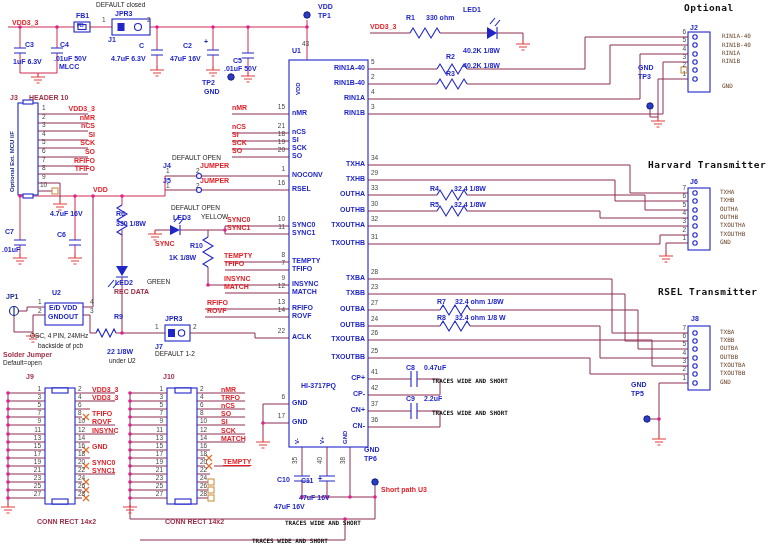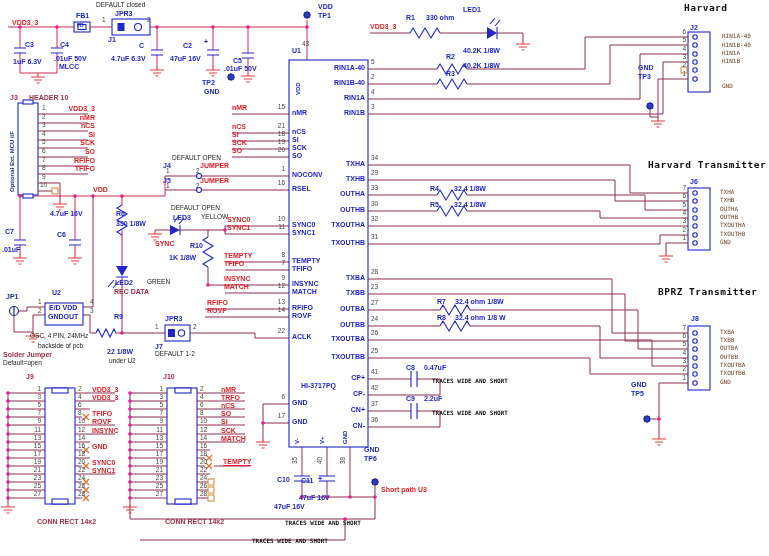--- a/index.html
+++ b/index.html
@@ -331,21 +331,21 @@
       <span class="lb tp" style="left: 364px; top: 446px;">GND</span>
       <span class="lb tp" style="left: 364px; top: 455px;">TP6</span>
       <span class="lb red" style="left: 370px; top: 23px;">VDD3_3</span>
       <span class="lb blue" style="left: 406px; top: 14px;">R1</span>
       <span class="lb blue" style="left: 426px; top: 14px;">330 ohm</span>
       <span class="lb blue" style="left: 463px; top: 6px;">LED1</span>
       <span class="lb blue" style="left: 446px; top: 53px;">R2</span>
       <span class="lb blue" style="left: 463px; top: 47px;">40.2K 1/8W</span>
       <span class="lb blue" style="left: 446px; top: 70px;">R3</span>
       <span class="lb blue" style="left: 463px; top: 62px;">40.2K 1/8W</span>
-      <span class="lb mono" style="left: 684px; top: 3px;">Harvard</span>
+      <span class="lb mono" style="left: 684px; top: 3px;">Optional</span>
       <span class="lb blue" style="left: 690px; top: 24px;">J2</span>
       <span class="lb num ra" style="left: 686px; top: 29px;">6</span>
       <span class="lb num ra" style="left: 686px; top: 37px;">5</span>
       <span class="lb num ra" style="left: 686px; top: 46px;">4</span>
       <span class="lb num ra" style="left: 686px; top: 54px;">3</span>
       <span class="lb num ra" style="left: 686px; top: 62px;">2</span>
       <span class="lb num ra" style="left: 686px; top: 71px;">1</span>
       <span class="lb plab" style="left: 722px; top: 33px;">RIN1A-40</span>
       <span class="lb plab" style="left: 722px; top: 42px;">RIN1B-40</span>
       <span class="lb plab" style="left: 722px; top: 50px;">RIN1A</span>
@@ -366,21 +366,21 @@
       <span class="lb plab" style="left: 720px; top: 197px;">TXHB</span>
       <span class="lb plab" style="left: 720px; top: 206px;">OUTHA</span>
       <span class="lb plab" style="left: 720px; top: 214px;">OUTHB</span>
       <span class="lb plab" style="left: 720px; top: 222px;">TXOUTHA</span>
       <span class="lb plab" style="left: 720px; top: 231px;">TXOUTHB</span>
       <span class="lb plab" style="left: 720px; top: 239px;">GND</span>
       <span class="lb blue" style="left: 430px; top: 185px;">R4</span>
       <span class="lb blue" style="left: 454px; top: 185px;">32.4 1/8W</span>
       <span class="lb blue" style="left: 430px; top: 201px;">R5</span>
       <span class="lb blue" style="left: 454px; top: 201px;">32.4 1/8W</span>
-      <span class="lb mono" style="left: 658px; top: 287px;">BPRZ Transmitter</span>
+      <span class="lb mono" style="left: 658px; top: 287px;">RSEL Transmitter</span>
       <span class="lb blue" style="left: 691px; top: 315px;">J8</span>
       <span class="lb num ra" style="left: 686px; top: 325px;">7</span>
       <span class="lb num ra" style="left: 686px; top: 333px;">6</span>
       <span class="lb num ra" style="left: 686px; top: 341px;">5</span>
       <span class="lb num ra" style="left: 686px; top: 350px;">4</span>
       <span class="lb num ra" style="left: 686px; top: 358px;">3</span>
       <span class="lb num ra" style="left: 686px; top: 366px;">2</span>
       <span class="lb num ra" style="left: 686px; top: 375px;">1</span>
       <span class="lb plab" style="left: 720px; top: 329px;">TXBA</span>
       <span class="lb plab" style="left: 720px; top: 337px;">TXBB</span>

